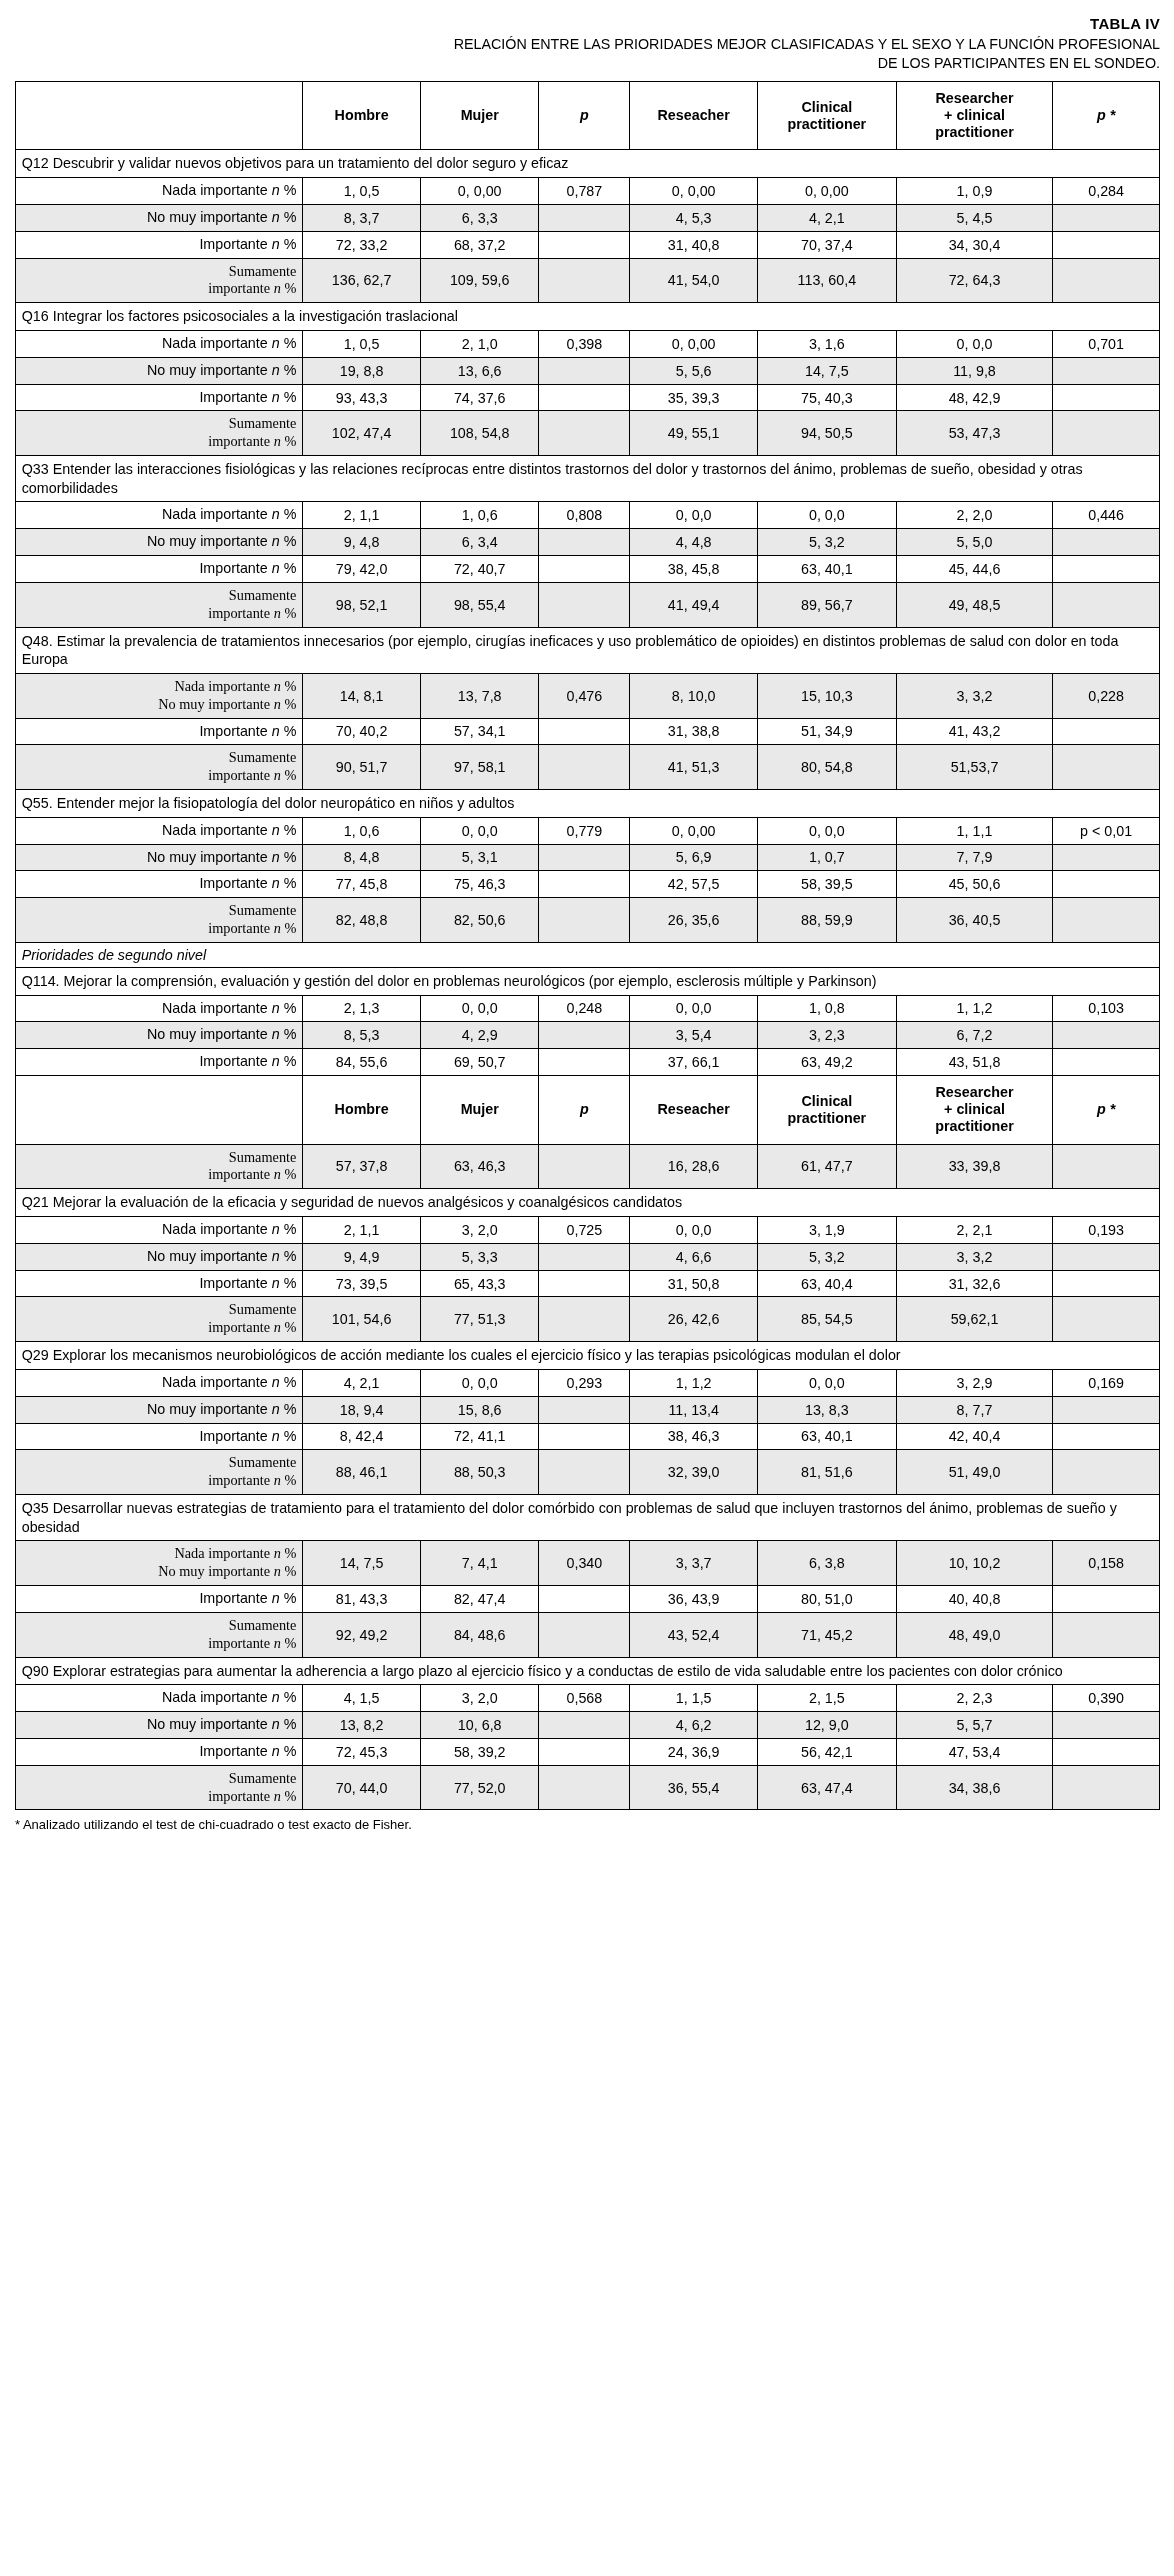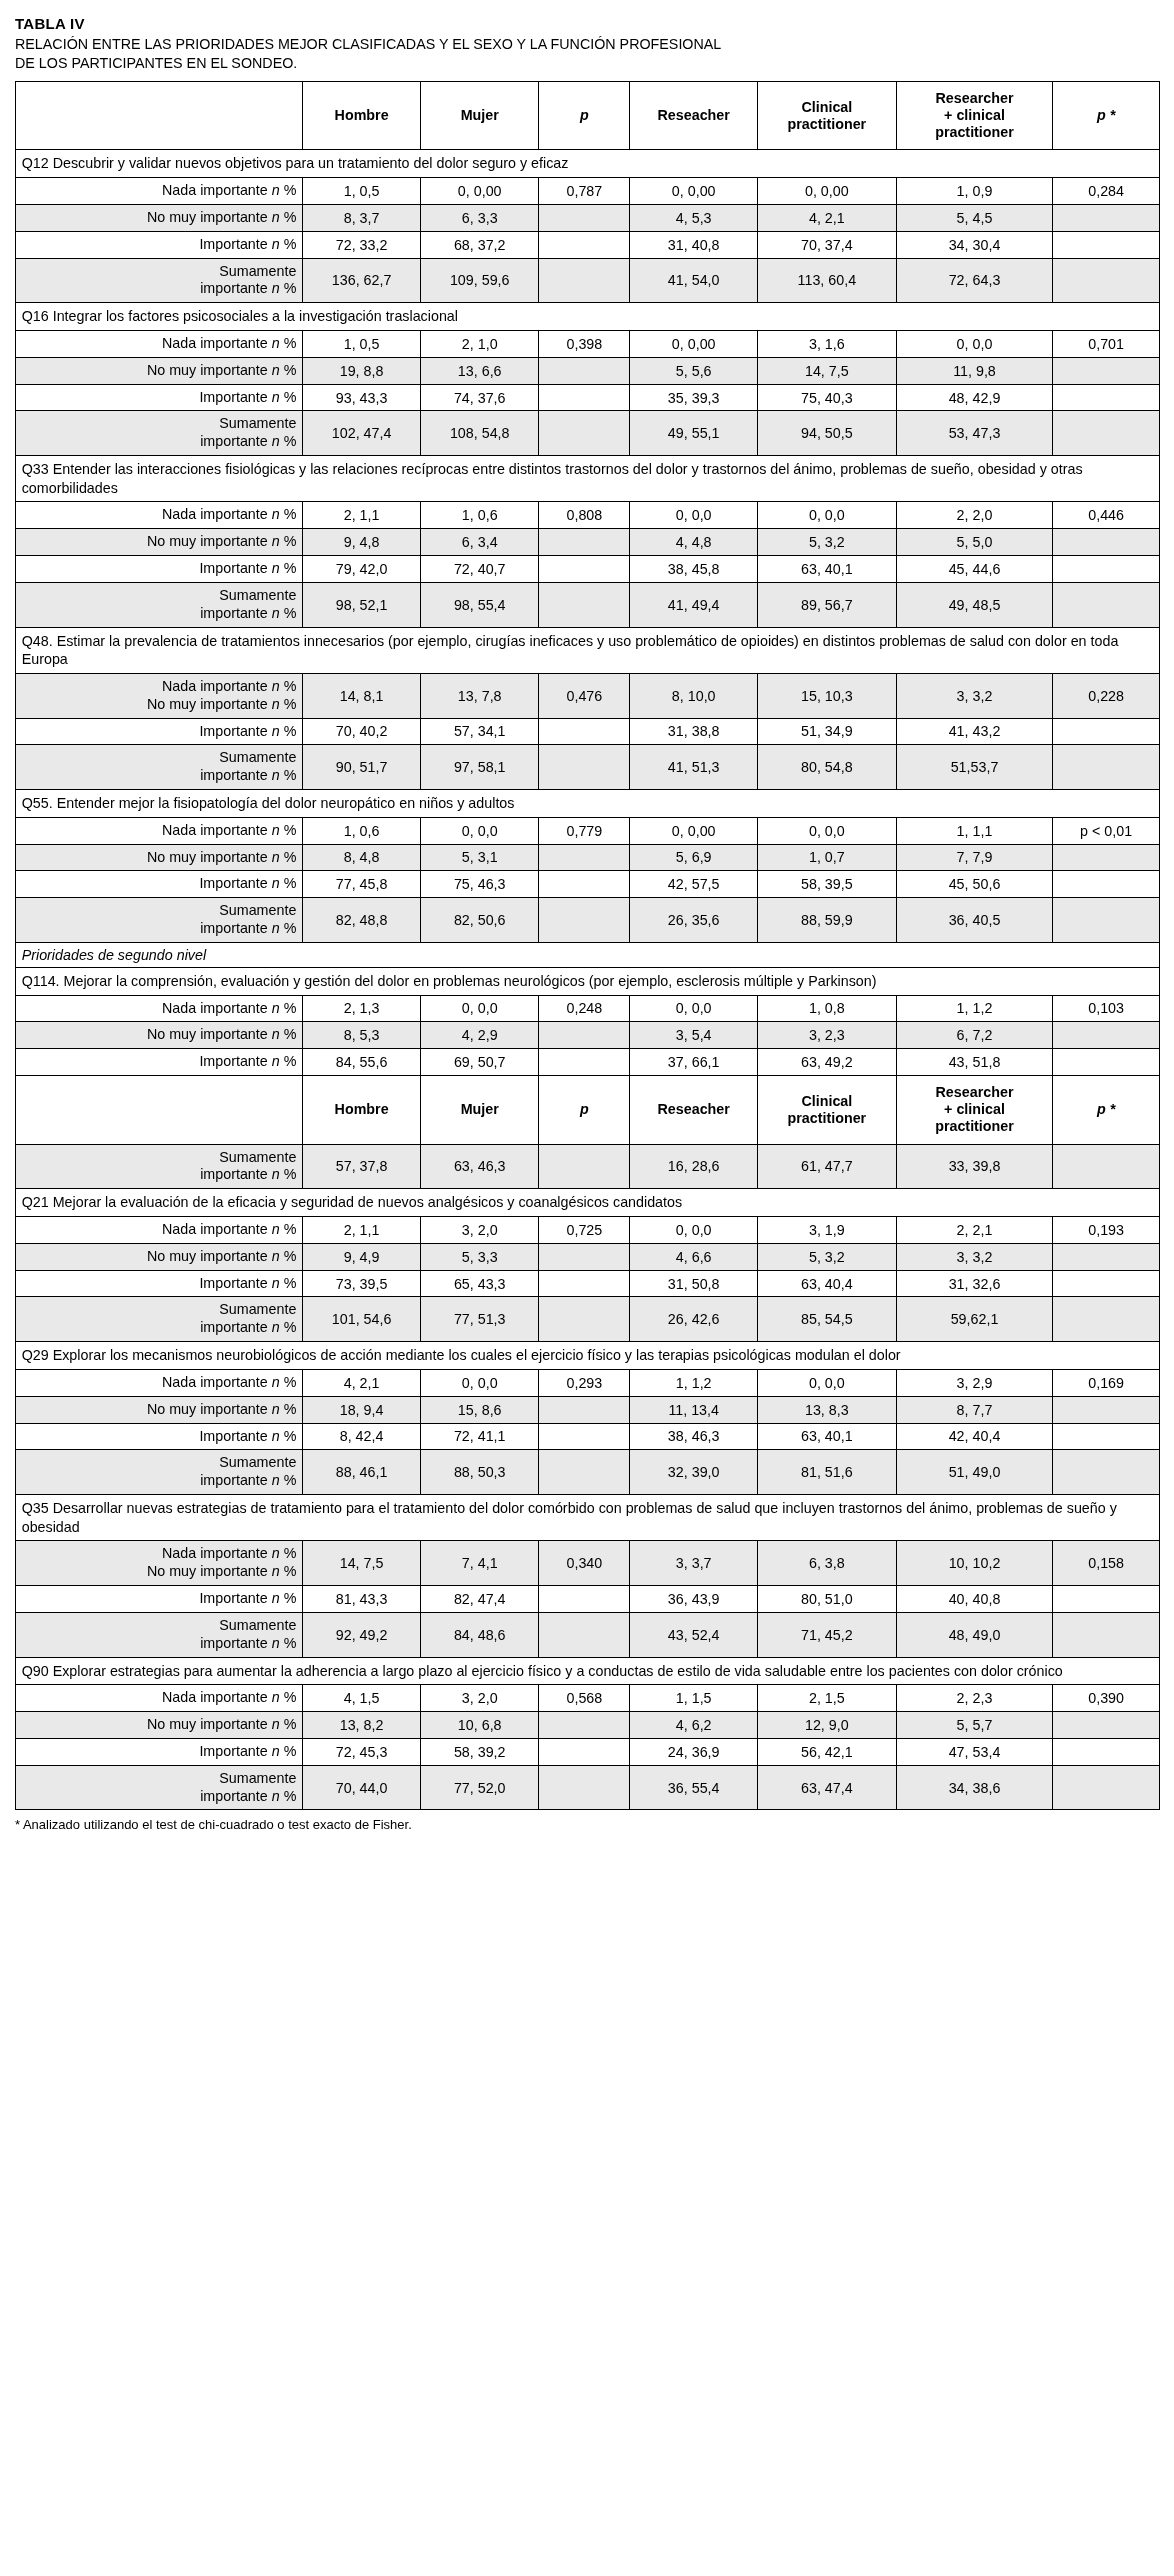--- a/index.html
+++ b/index.html
@@ -11,21 +11,21 @@
     width: 1175px;
     font-family: "Liberation Sans", sans-serif;
     color: #000000;
   }
   .page {
     width: 1175px;
     box-sizing: border-box;
     padding: 15px 15px 10.3px 15px;
   }
   .title-block {
-    text-align: left;
+    text-align: right;
     margin-bottom: 9px;
   }
   .table-number {
     font-size: 15px;
     font-weight: bold;
     letter-spacing: 0.3px;
     margin-bottom: 3.4px;
   }
   .table-caption {
     font-size: 14.3px;
@@ -82,20 +82,21 @@
   }
   td.rowlabel {
     text-align: right;
     padding-left: 15px;
     font-size: 14.3px;
     line-height: 1.25;
     white-space: nowrap;
   }
   td.rowlabel.wrap {
     white-space: normal;
+    font-family: Liberation Serif, serif;
   }
   td.num {
     text-align: center;
     font-size: 14.3px;
   }
   tr.shade td {
     background: #e9e9e9;
   }
   .footnote {
     font-size: 13px;

